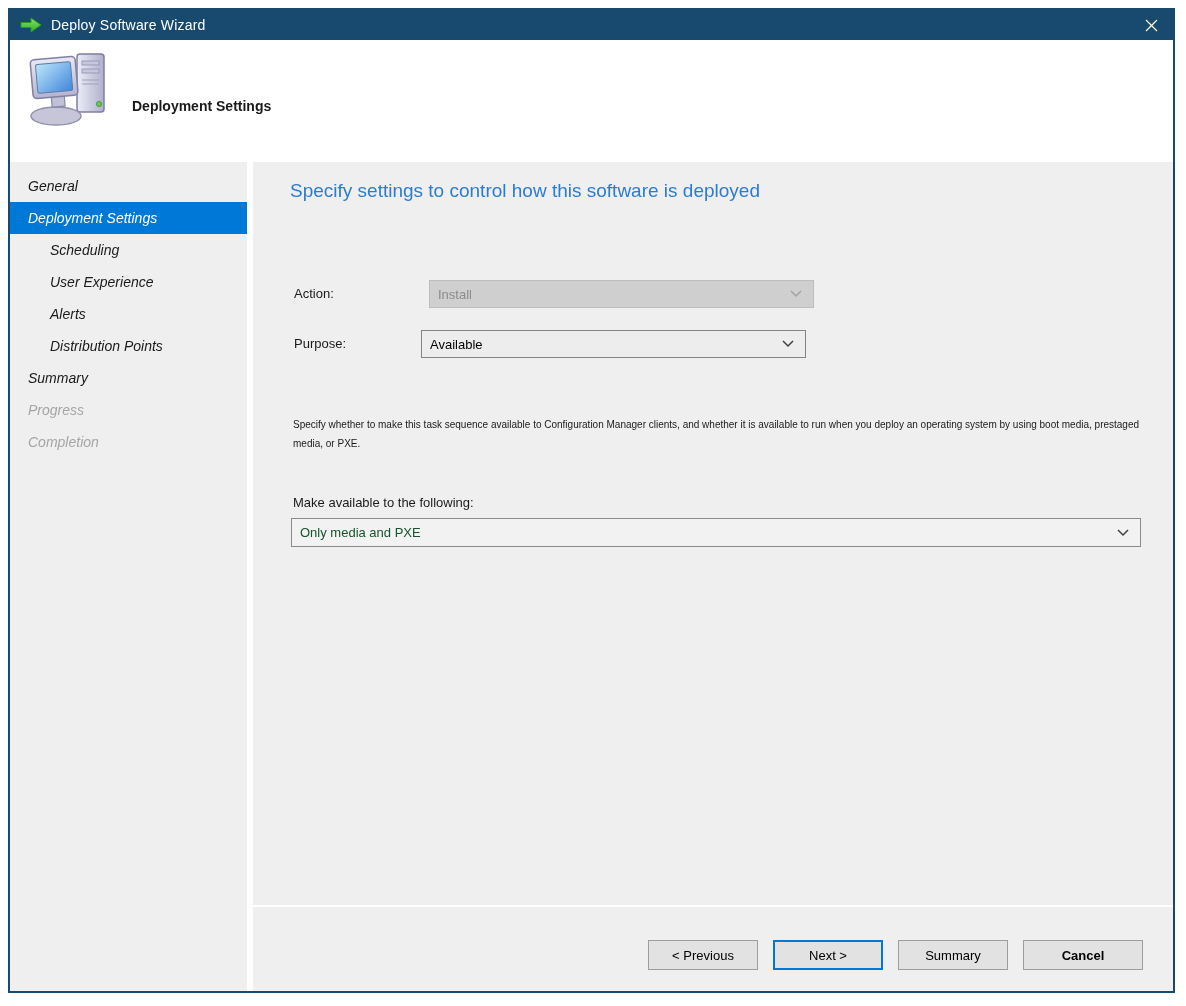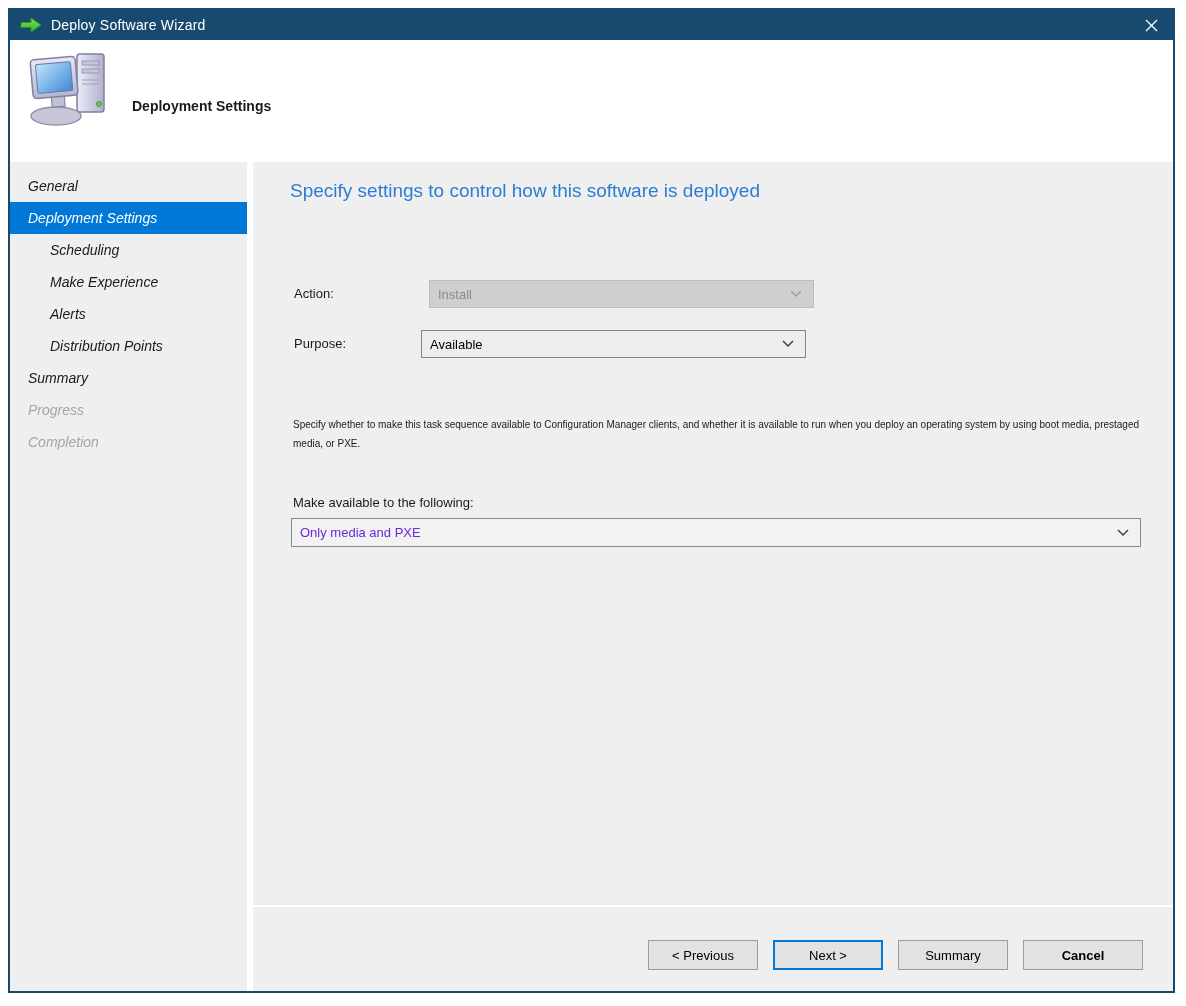--- a/index.html
+++ b/index.html
@@ -85,21 +85,21 @@
     left: 168px; top: 168px; width: 385px;
     background: #ededed; border: 1px solid #848484; color: #000000;
   }
   .desc {
     position: absolute; left: 40px; top: 253px; width: 874px;
     font-size: 10px; line-height: 19px; color: #1a1a1a;
   }
   .lbl-make { left: 40px; top: 333px; }
   .combo-make {
     left: 38px; top: 356px; width: 850px; height: 29px;
-    background: #f2f2f2; border: 1px solid #8a8a8a; color: #6d28d9;
+    background: #f2f2f2; border: 1px solid #8a8a8a; color: #14532d;
   }
   
   .footer {
     flex: 0 0 84px;
     background: #f0efef;
     display: flex; align-items: center; justify-content: flex-end;
     gap: 15px; padding-right: 30px; padding-top: 12px;
   }
   .btn {
     min-width: 110px; height: 30px;
@@ -174,21 +174,21 @@
     </span>
     <span class="header-title">Deployment Settings</span>
   </div>
 
   <div class="body-row">
 
     <div class="sidebar">
       <div class="side-item">General</div>
       <div class="side-item selected">Deployment Settings</div>
       <div class="side-item lvl1">Scheduling</div>
-      <div class="side-item lvl1">Make Experience</div>
+      <div class="side-item lvl1">User Experience</div>
       <div class="side-item lvl1">Alerts</div>
       <div class="side-item lvl1">Distribution Points</div>
       <div class="side-item">Summary</div>
       <div class="side-item disabled">Progress</div>
       <div class="side-item disabled">Completion</div>
     </div>
 
     <div class="vsep"></div>
 
     <div class="right-col">

